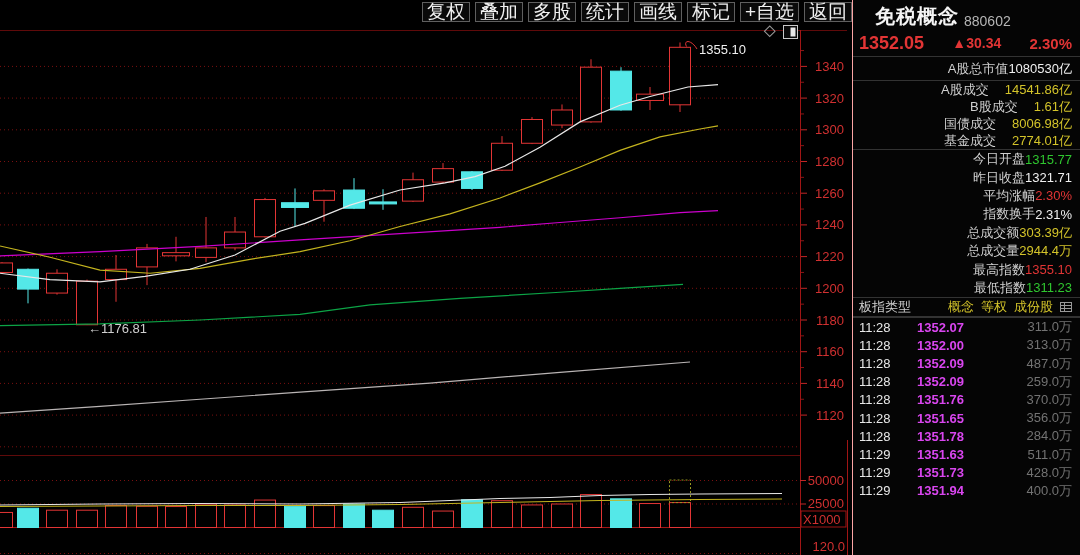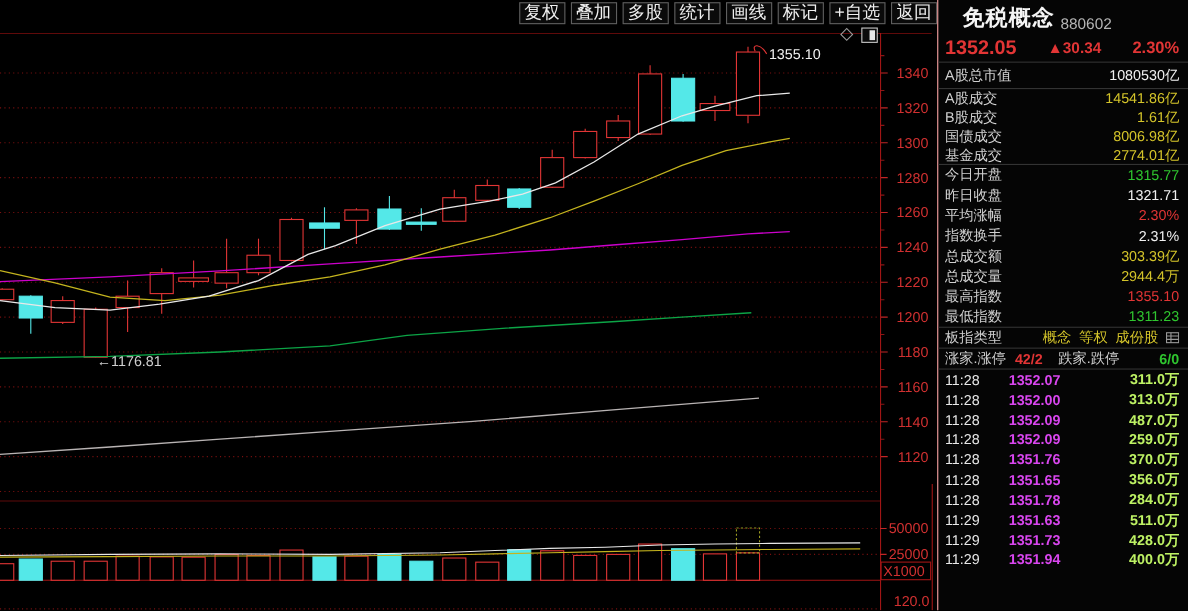--- a/index.html
+++ b/index.html
@@ -1,55 +1,55 @@
 <!DOCTYPE html>
 <html><head>
 <meta charset="utf-8">
 <style>
   html,body{margin:0;padding:0;background:#000;width:1080px;height:555px;overflow:hidden;
     font-family:"Liberation Sans","DejaVu Sans",sans-serif;}
   .stage{position:relative;width:1080px;height:555px;background:#000;}
 
   
   .toolbar{position:absolute;top:2px;left:563px;width:289px;display:flex;gap:5px;justify-content:flex-end;}
-  .tb-btn{border:1px solid #5f5f5f;color:#f0f0f0;background:#0a0a0a;font-size:16px;
+  .tb-btn{border:1px solid #5f5f5f;color:#f0f0f0;background:#0a0a0a;font-size:19px;
     padding:1px 4px;line-height:16px;white-space:nowrap;cursor:pointer;}
 
   
   .chart-wrap{position:absolute;left:0;top:0;width:852px;height:555px;}
   svg{display:block;}
 
   
   .sidebar{position:absolute;left:852px;top:0;width:228px;height:555px;background:#050505;
     border-left:1px solid #fca5a5;box-sizing:border-box;color:#d0d0d0;font-size:13px;overflow:hidden;}
   .sb-title-row{height:30px;display:flex;align-items:flex-end;padding:2px 6px 0 22px;box-sizing:border-box;}
   .sb-title{font-size:20px;font-weight:bold;color:#f5f5f5;letter-spacing:1px;}
   .sb-code{font-size:14px;color:#b5b5b5;margin-left:5px;padding-bottom:1px;}
   .sb-price-row{height:26px;display:flex;align-items:center;justify-content:space-between;
     padding:0 8px 0 6px;color:#e23535;font-weight:bold;}
   .sb-price{font-size:18px;}
   .sb-change{font-size:14px;}
   .sb-pct{font-size:15px;}
   .sep{height:0;border-top:1px solid #333;}
-  .sb-row{display:flex;justify-content:space-between;align-items:center;height:18.4px;padding:0 8px 0 6px;}
+  .sb-row{display:flex;justify-content:flex-end;align-items:center;height:18.4px;padding:0 8px 0 6px;}
   .sb-row.first{height:23px;}
   .sb-row.compact{height:17px;gap:16px;}
   .sb-label{color:#d0d0d0;}
   .v-white{color:#f0f0f0;} .v-yellow{color:#d4c42a;} .v-red{color:#e23535;} .v-green{color:#2fc62f;}
   .board-row{display:flex;align-items:center;height:18px;padding:0 8px 0 6px;}
   .board-vals{margin-left:auto;display:flex;align-items:center;gap:7px;}
   .board-link{color:#d4c42a;cursor:pointer;}
   .breadth-row{display:flex;align-items:center;height:18px;padding:0 8px 0 6px;}
   .breadth-row .bl{color:#d0d0d0;}
   .breadth-row .bv{font-weight:bold;margin-left:8px;}
   .breadth-row .bl2{margin-left:14px;}
   .tick-row{display:flex;align-items:center;height:18.2px;padding:0 8px 0 6px;}
   .tick-time{width:58px;color:#e8e8e8;}
   .tick-price{flex:1;color:#d946ef;font-weight:bold;}
-  .tick-vol{width:72px;text-align:right;color:#bef264;font-weight:bold;}
+  .tick-vol{width:72px;text-align:right;color:#737373;}
 </style>
 </head>
 <body>
 
 <div class="stage">
 
   <div class="toolbar">
     <div class="tb-btn">复权</div>
     <div class="tb-btn">叠加</div>
     <div class="tb-btn">多股</div>
@@ -294,26 +294,20 @@
         <svg width="12" height="12" viewBox="0 0 12 12">
           <rect x="0.5" y="1.5" width="11" height="9" fill="none" stroke="#999"></rect>
           <line x1="0.5" y1="4.5" x2="11.5" y2="4.5" stroke="#999"></line>
           <line x1="0.5" y1="7.5" x2="11.5" y2="7.5" stroke="#999"></line>
           <line x1="4.5" y1="1.5" x2="4.5" y2="10.5" stroke="#999"></line>
         </svg>
       </span>
     </div>
     <div class="sep"></div>
 
-    <div class="breadth-row">
-      <span class="bl">涨家.涨停</span>
-      <span class="bv v-red">42/2</span>
-      <span class="bl bl2">跌家.跌停</span>
-      <span class="bv v-green" style="margin-left:auto;">6/0</span>
-    </div>
     <div class="sep"></div>
 
     <div id="tick-list">
         <div class="tick-row">
           <span class="tick-time">11:28</span>
           <span class="tick-price">1352.07</span>
           <span class="tick-vol">311.0万</span>
         </div>
         <div class="tick-row">
           <span class="tick-time">11:28</span>

